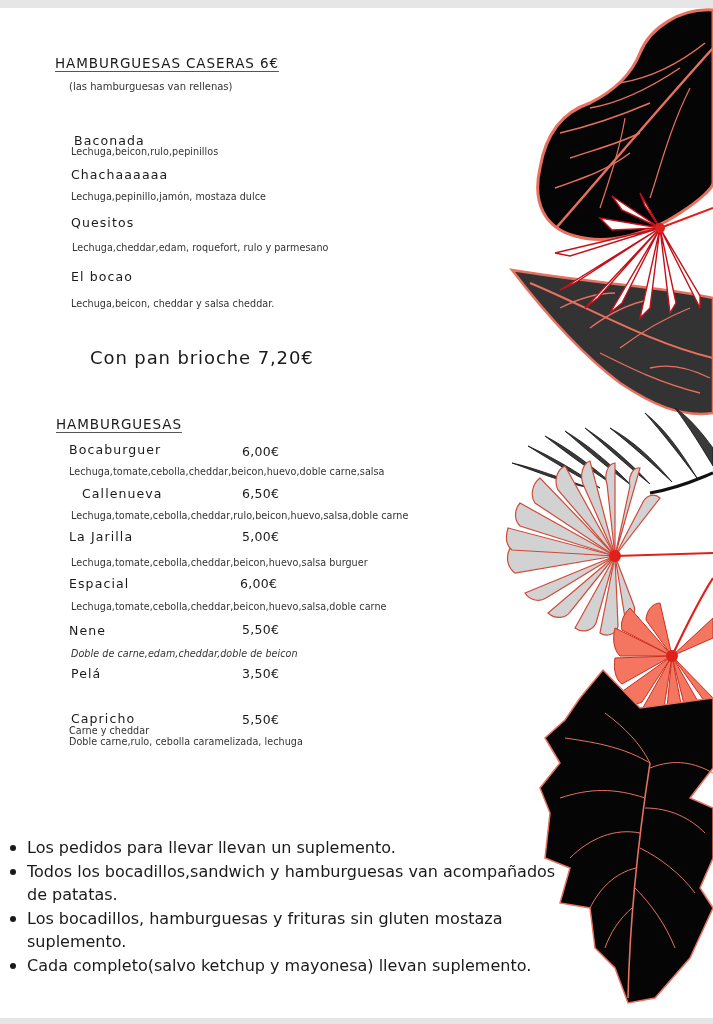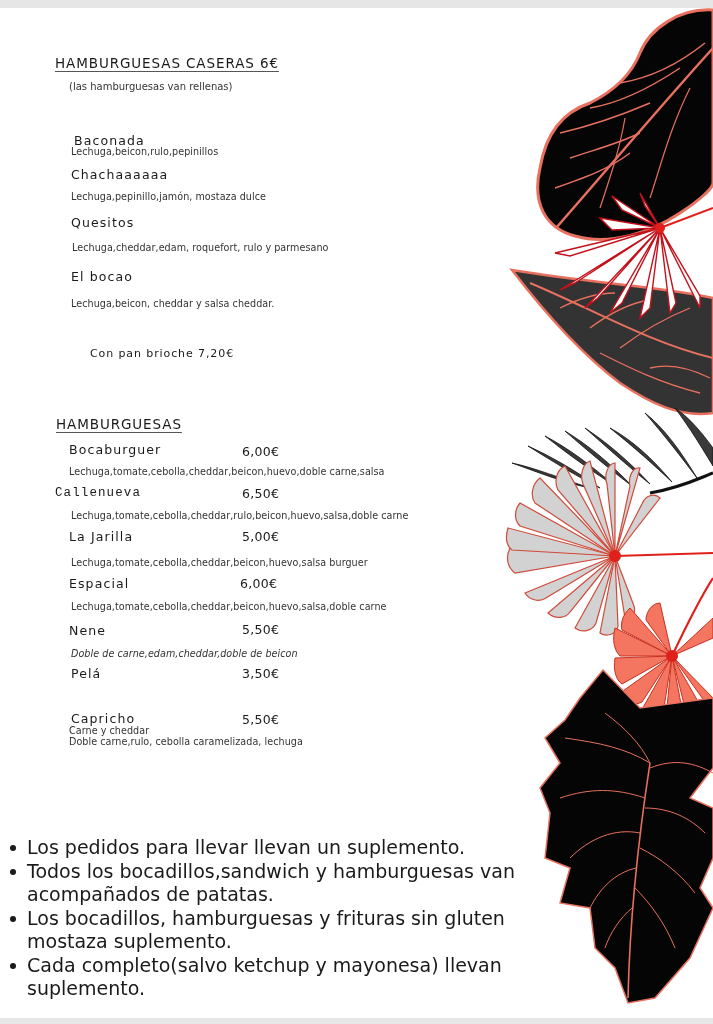--- a/index.html
+++ b/index.html
@@ -14,23 +14,23 @@
       position: absolute; left: 0; top: 8px; width: 713px; height: 1010px;
       background: #ffffff; overflow: hidden;
     }
     .deco { position: absolute; left: 0; top: 0; width: 713px; height: 1010px; pointer-events: none; }
     .t { position: absolute; white-space: nowrap; }
     .h { font-size: 13.5px; letter-spacing: 0.9px; color: #1a1a1a; text-decoration: underline; text-underline-offset: 3px; text-decoration-color: #555; }
     .sub { font-size: 10px; color: #333; }
     .name { font-size: 12.5px; letter-spacing: 1.1px; color: #1a1a1a; }
     .desc { font-size: 9.6px; color: #333; letter-spacing: 0.05px; }
     .price { font-size: 12.5px; color: #1a1a1a; letter-spacing: 0.3px; }
-    .brioche { font-size: 11px; letter-spacing: 0.9px; color: #1a1a1a; }
+    .brioche { font-size: 18px; letter-spacing: 0.9px; color: #1a1a1a; }
     .notes { position: absolute; left: 8px; top: 828px; width: 560px; list-style: none; margin: 0; padding: 0; }
-    .notes li { position: relative; padding-left: 19px; font-size: 19px; line-height: 23.5px; color: #1a1a1a; }
+    .notes li { position: relative; padding-left: 19px; font-size: 16px; line-height: 23.5px; color: #1a1a1a; }
     .notes li .bullet { position: absolute; left: 2px; top: 9px; width: 6px; height: 6px; border-radius: 50%; background: #1a1a1a; }
     .notes li .txt { display: block; white-space: normal; width: 530px; }
   </style>
 </head>
 <body>
 
 <div class="page">
 
   <svg class="deco" viewBox="0 0 713 1010" xmlns="http://www.w3.org/2000/svg">
 
@@ -149,21 +149,21 @@
   <div class="t desc" style="left:71px; top:290px;">Lechuga,beicon, cheddar y salsa cheddar.</div>
 
   <div class="t brioche" style="left:90px; top:339px;">Con pan brioche 7,20€</div>
 
   <div class="t h" style="left:56px; top:408px;">HAMBURGUESAS</div>
 
   <div class="t name" style="left:69px; top:434px;">Bocaburguer</div>
   <div class="t price" style="left:242px; top:436px;">6,00€</div>
   <div class="t desc" style="left:69px; top:458px;">Lechuga,tomate,cebolla,cheddar,beicon,huevo,doble carne,salsa</div>
 
-  <div class="t name" style="left:55px; top:478px;font-family:Liberation Mono, monospace;">Callenueva</div>
+  <div class="t name" style="left:82px; top:478px;">Callenueva</div>
   <div class="t price" style="left:242px; top:478px;">6,50€</div>
   <div class="t desc" style="left:71px; top:502px;">Lechuga,tomate,cebolla,cheddar,rulo,beicon,huevo,salsa,doble carne</div>
 
   <div class="t name" style="left:69px; top:521px;">La Jarilla</div>
   <div class="t price" style="left:242px; top:521px;">5,00€</div>
   <div class="t desc" style="left:71px; top:549px;">Lechuga,tomate,cebolla,cheddar,beicon,huevo,salsa burguer</div>
 
   <div class="t name" style="left:69px; top:568px;">Espacial</div>
   <div class="t price" style="left:240px; top:568px;">6,00€</div>
   <div class="t desc" style="left:71px; top:593px;">Lechuga,tomate,cebolla,cheddar,beicon,huevo,salsa,doble carne</div>

